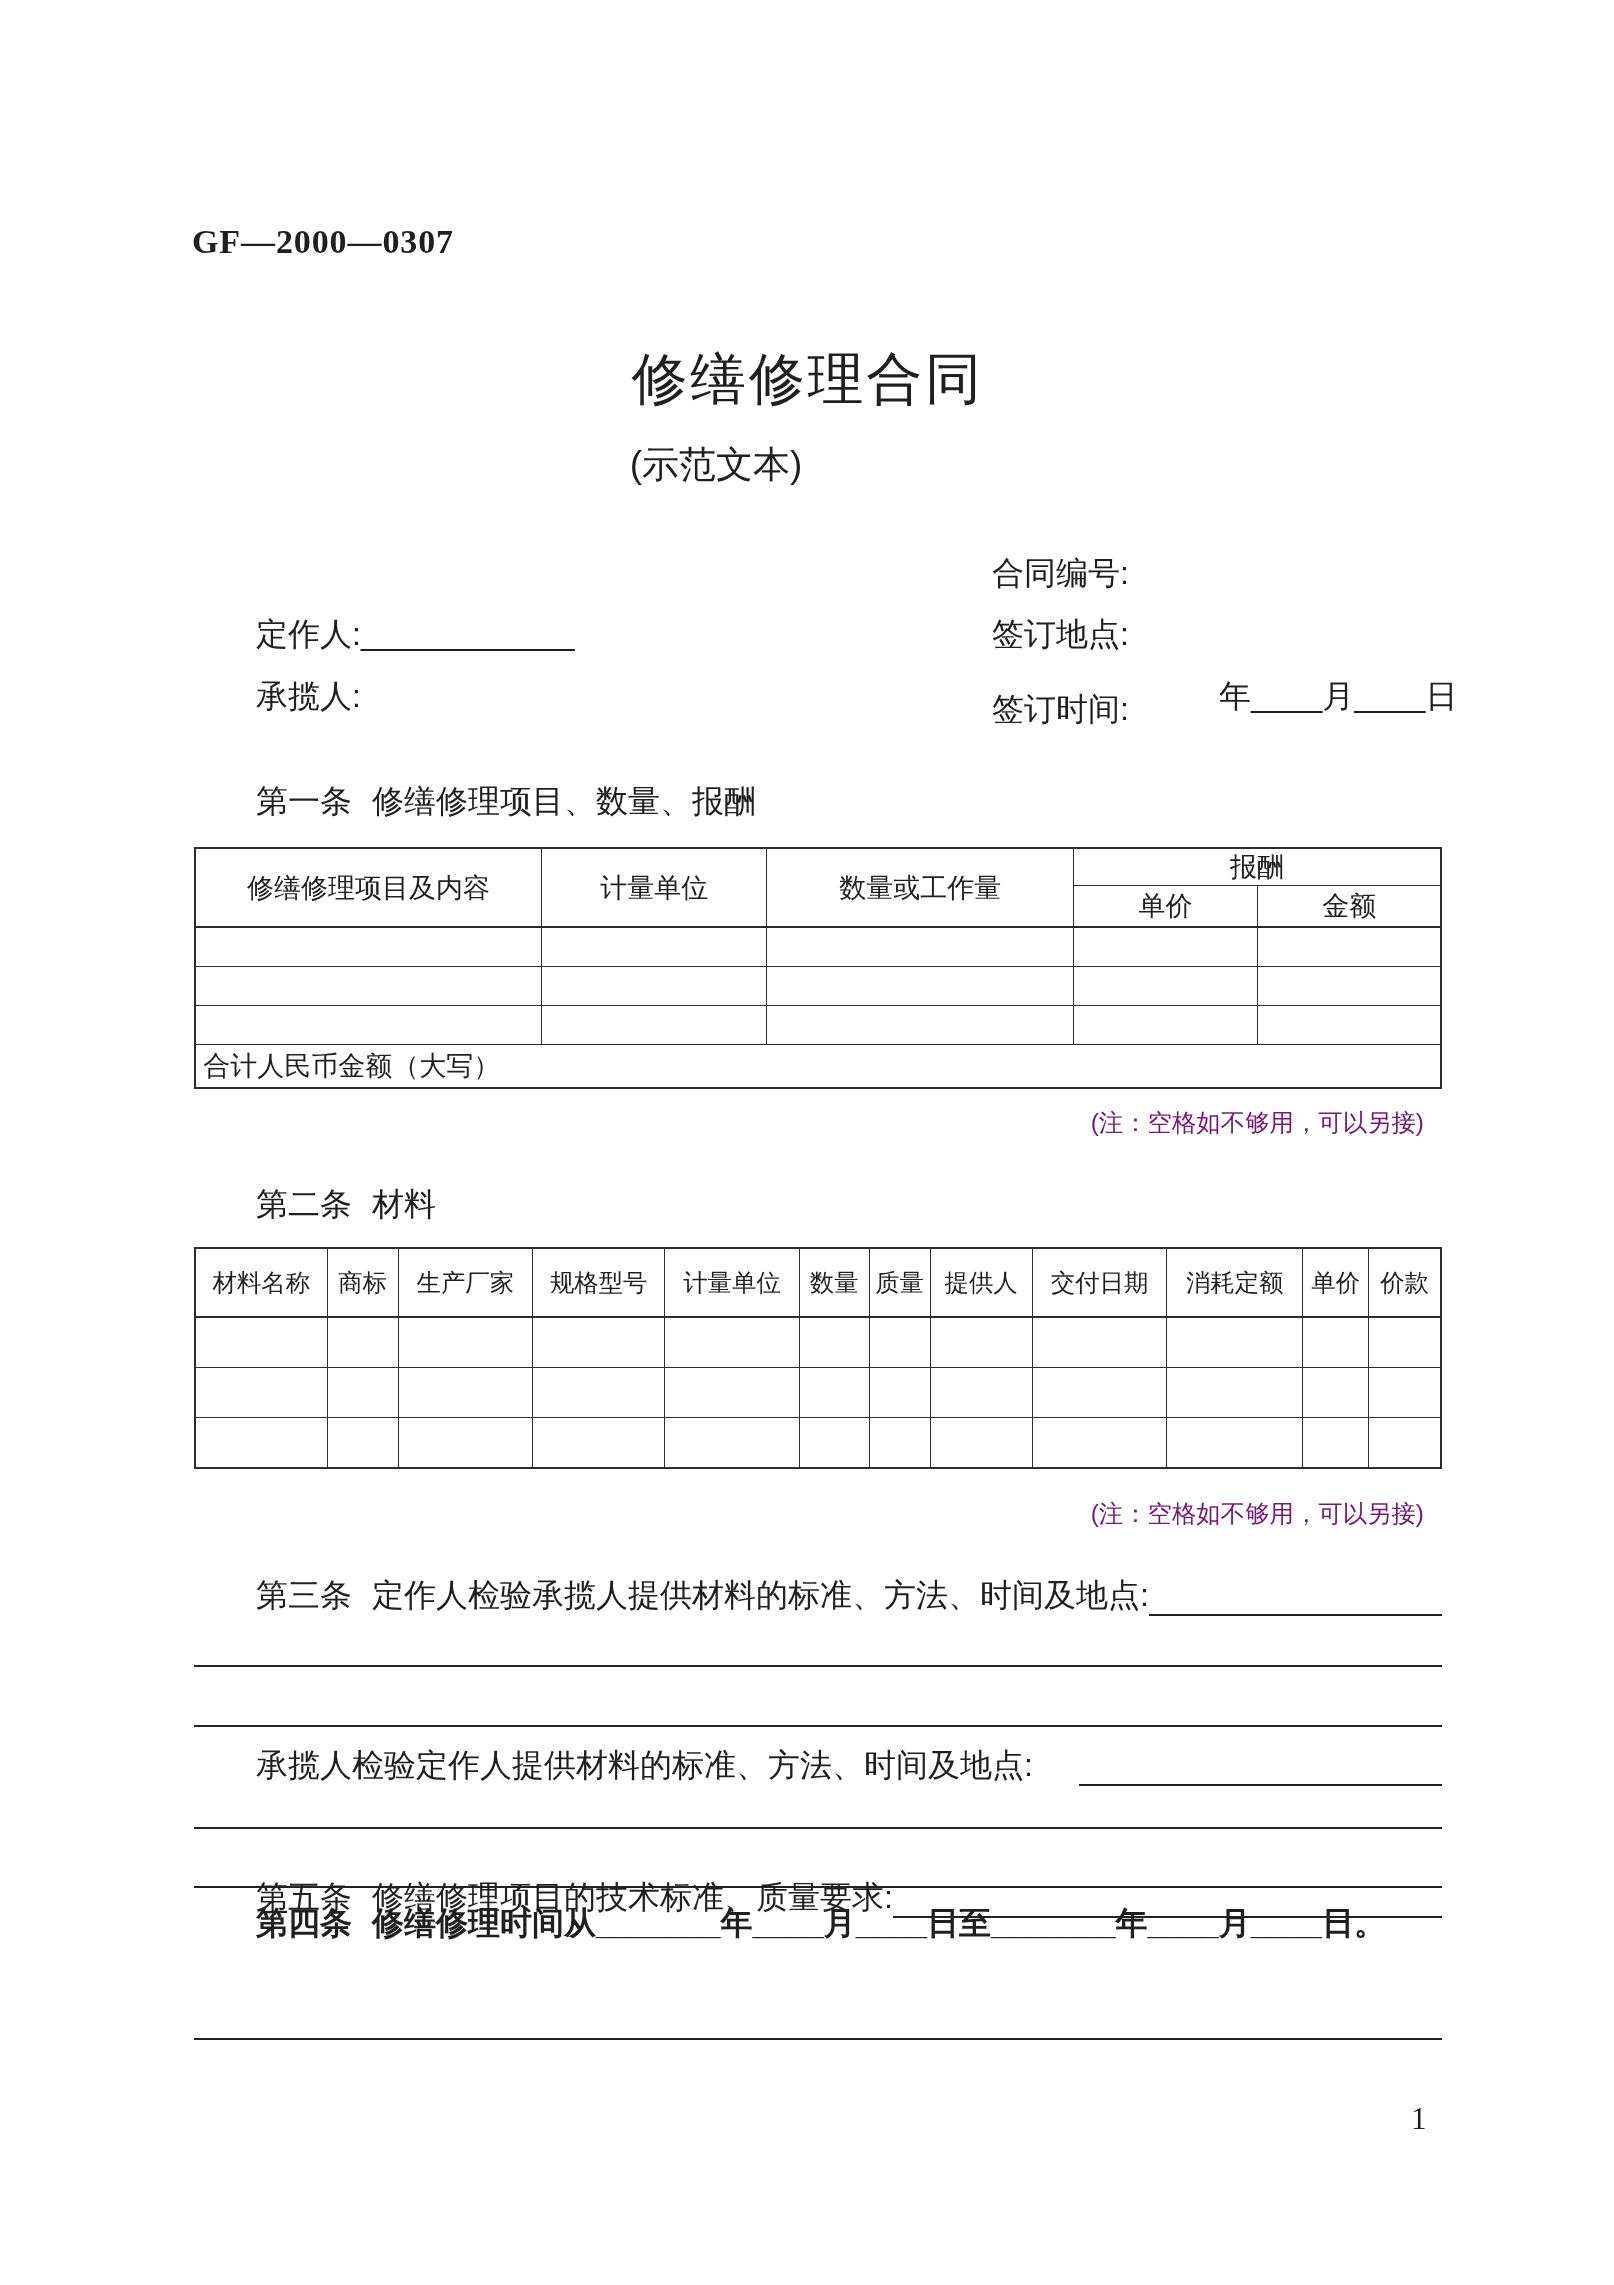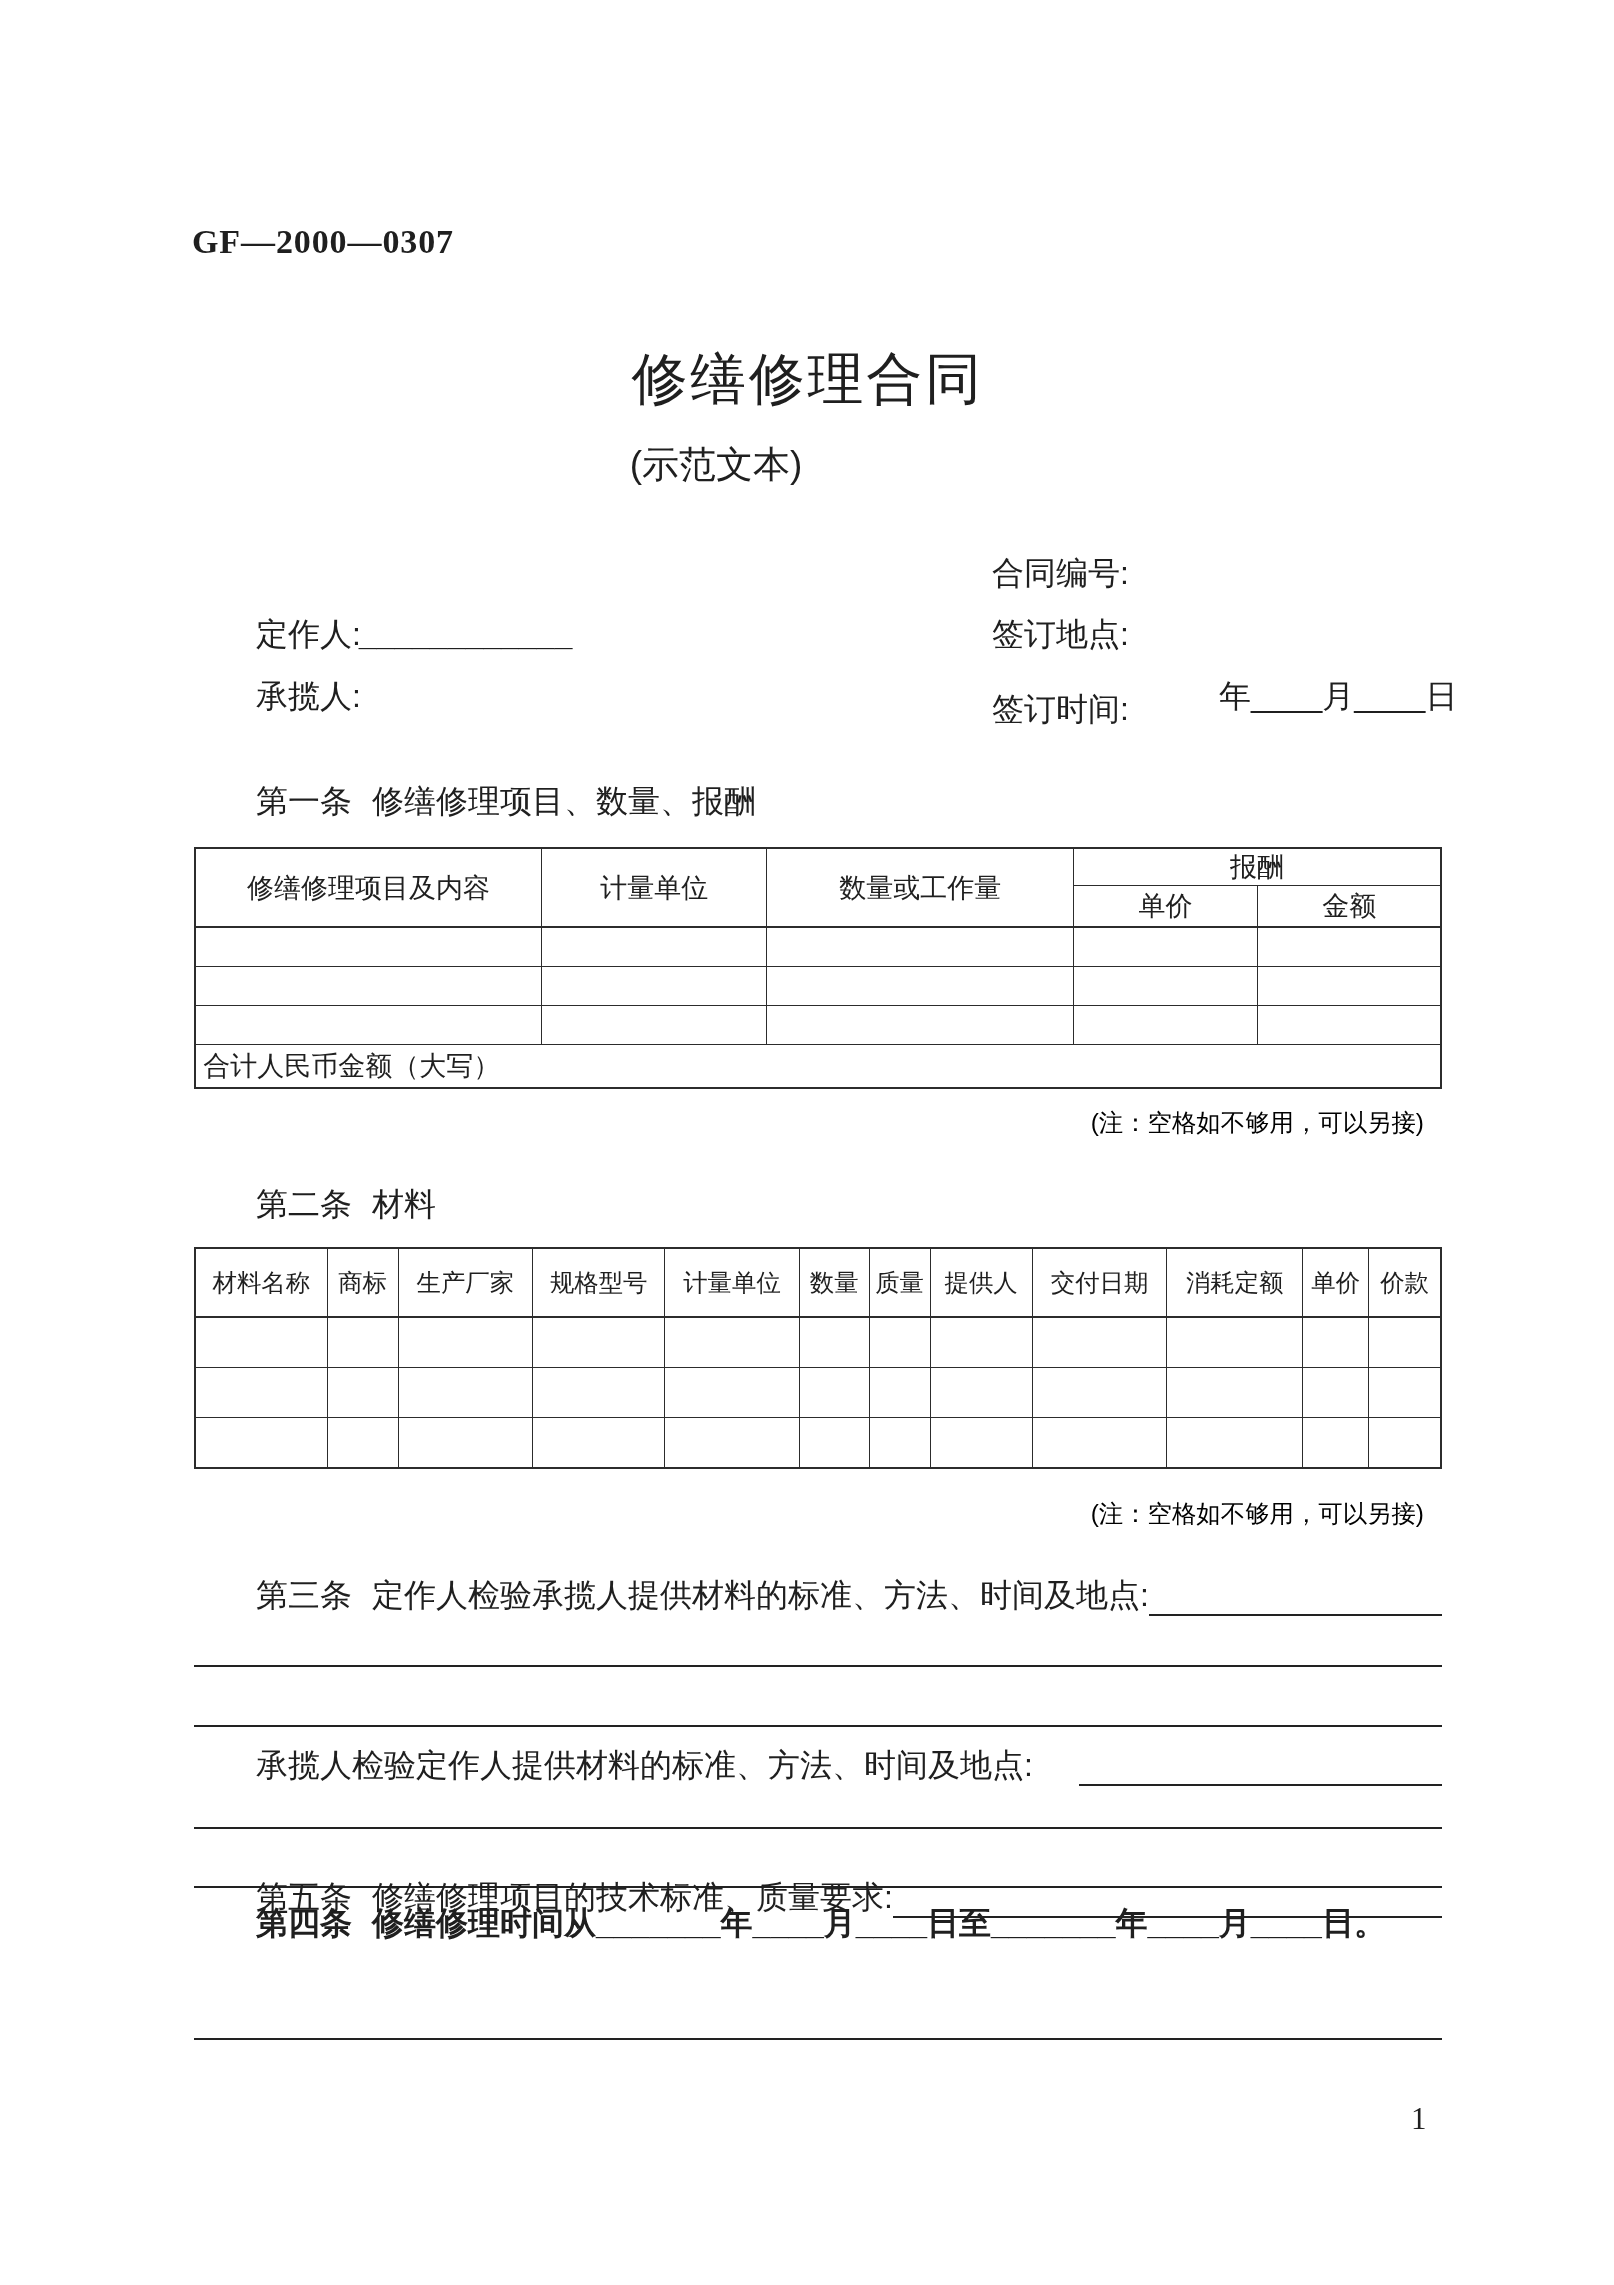--- a/index.html
+++ b/index.html
@@ -14,21 +14,21 @@
   }
   .doc-title{
     left:0;top:342px;width:1615px;text-align:center;margin:0;
     font-size:56px;font-weight:500;letter-spacing:2.7px;
   }
   .doc-subtitle{
     left:0;top:440px;width:1432px;text-align:center;
     font-size:37px;font-weight:400;
   }
   .meta{font-size:32px;line-height:38px;white-space:nowrap;}
-  .blank-inline{letter-spacing:0;font-style:italic;}
+  .blank-inline{letter-spacing:0;}
   .clause-row{
     position:absolute;left:256px;width:1186px;display:flex;align-items:flex-end;
     font-size:32px;line-height:42px;white-space:nowrap;
   }
   .clause-num{margin-right:20px;flex:0 0 auto;}
   .clause-text{flex:0 0 auto;}
   .fill-line{flex:1 1 auto;border-bottom:2.7px solid #222;height:36px;min-width:18px;}
   .rule{
     position:absolute;left:194px;width:1248px;height:0;border-top:2.7px solid #222;
   }
@@ -39,21 +39,21 @@
   .t1 thead{border-bottom:2.7px solid #2c2c2c;}
   .t1 .tier1{height:33px;}
   .t1 .tier2 th{height:40px;}
   .t1 tbody td{height:38px;margin-left:8px;}
   .t1 .foot td{height:42px;text-align:left;padding-left:7.2px;font-size:27px;}
   .t2 thead{border-bottom:2.7px solid #2c2c2c;}
   .t2 thead th{font-weight:normal;font-size:24.4px;height:67px;}
   .t2 tbody td{height:49px;}
   .note{
     position:absolute;left:194px;width:1230px;text-align:right;
-    font-size:24.4px;color:#000000;
+    font-size:24.4px;color:#701a75;
   }
   .page-num{
     font-family:"Liberation Serif",serif;font-size:31px;
   }
 </style>
 </head>
 <body>
 
 <div class="page">
 

